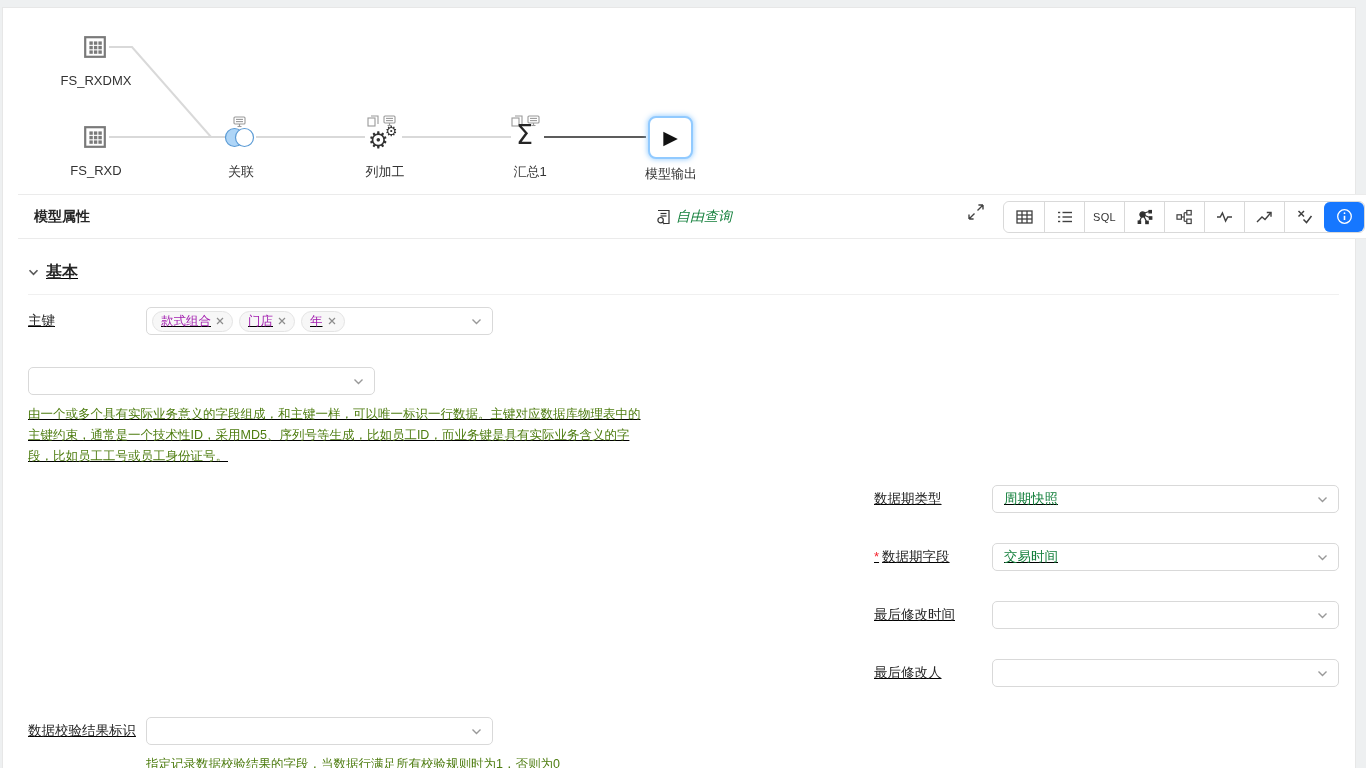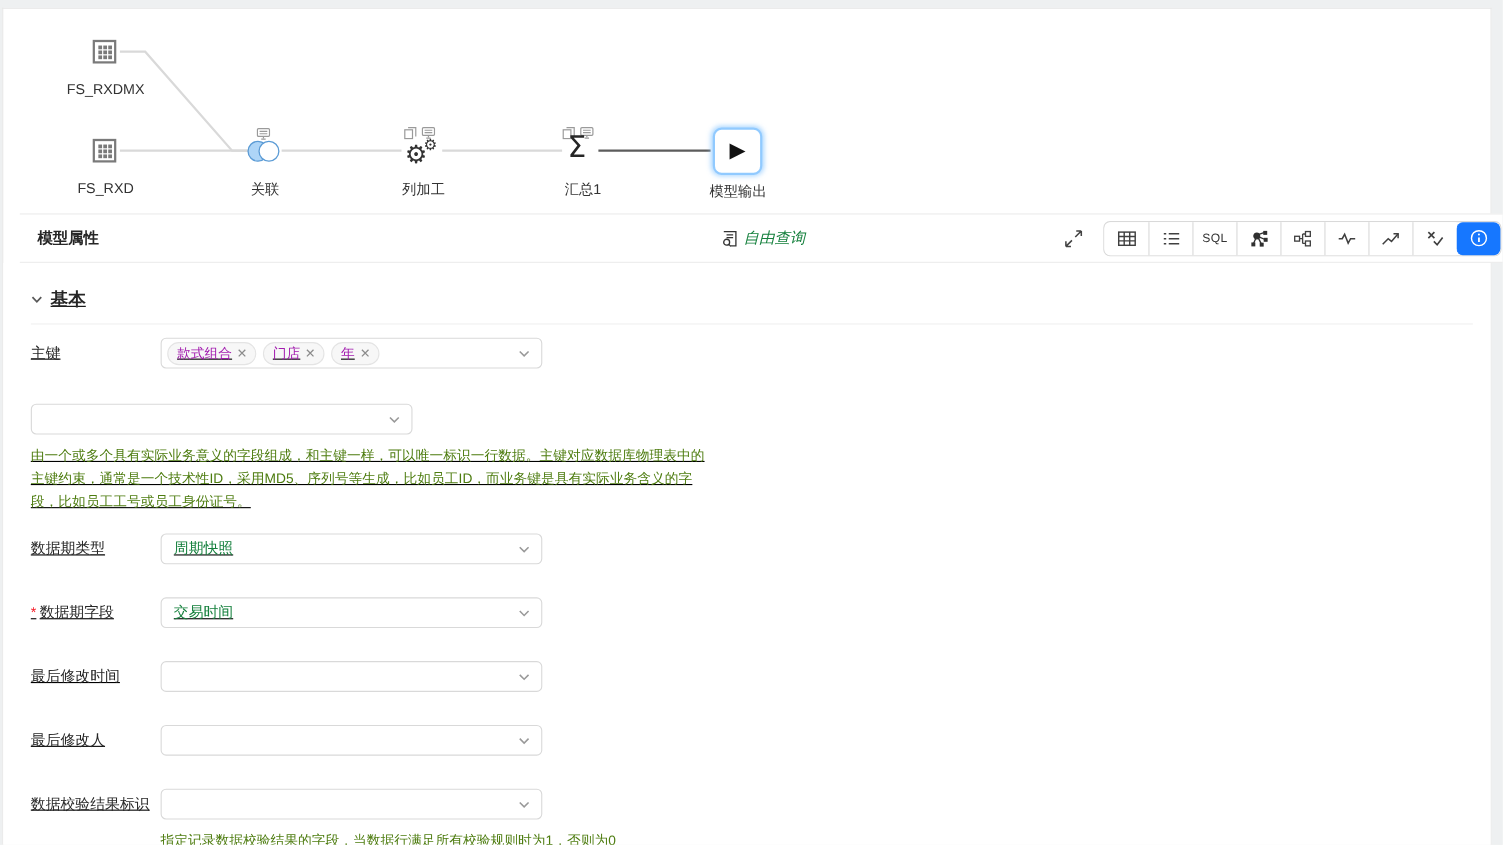--- a/index.html
+++ b/index.html
@@ -25,37 +25,37 @@
               display:flex; align-items:center; justify-content:center; }
   .play-glyph { font-size:19px; color:#111; line-height:19px; font-family:"DejaVu Sans",sans-serif; }
 
   
   .props-bar { position:absolute; left:15px; top:186px; width:100%; height:45px;
                border-top:1px solid #ebebeb; border-bottom:1px solid #ebebeb;
                display:flex; align-items:center; padding:0 5px 0 16px; background:#fff; }
   .props-title { font-size:14px; font-weight:bold; color:#262626; }
   .free-query { position:absolute; left:50%; transform:translateX(-50%);
                 display:flex; align-items:center; gap:5px; font-size:14px; color:#15803d; cursor:pointer;font-style:italic; }
-  .bar-right { margin-left:auto; display:flex; align-items:center; gap:16px; }
+  .bar-right { margin-left:auto; display:flex; gap:16px; }
   .expand-btn { display:flex; align-items:center; justify-content:center; width:22px; height:22px; cursor:pointer; }
   .btn-group { display:flex; border:1px solid #d9d9d9; border-radius:6px; background:#fff; }
   .tb-btn { width:40px; height:30px; display:flex; align-items:center; justify-content:center;
             border-left:1px solid #d9d9d9; background:#fff; cursor:pointer; }
   .tb-btn:first-child { border-left:none; border-radius:6px 0 0 6px; }
   .tb-btn.active { background:#1677ff; border-radius:6px; border-left-color:#1677ff; }
   .sql-label { font-size:11px; color:#333; letter-spacing:.3px; }
 
   
   .form-area { position:absolute; left:0; top:231px; right:0; bottom:0; padding:23px 16px 0 25px; background:#fff;text-decoration:underline; }
   .section-head { display:flex; align-items:center; gap:7px; }
   .section-title { font-size:16px; font-weight:bold; color:#262626; }
   .section-divider { height:1px; background:#f0f0f0; margin-top:11px; }
   .rows { margin-top:12px; }
   .frow { display:flex; margin-bottom:32px; }
-  .frow.tight { margin-bottom:30px; }
+  .frow.tight { margin-bottom:30px;justify-content:flex-end; }
   .frow.with-help { margin-bottom:18px; }
   .flabel { width:118px; font-size:13.5px; color:#262626; line-height:28px; white-space:nowrap; }
   .req { color:#f5222d; margin-right:3px; font-size:13px; }
   .fcontrol { }
   .select { width:347px; height:28px; border:1px solid #d9d9d9; border-radius:5px; background:#fff;
             display:flex; align-items:center; padding:0 10px 0 5px; cursor:pointer; }
   .select .value { flex:1; font-size:13.5px; color:#15803d; padding-left:6px; }
   .select .placeholder { flex:1; }
   .tags { flex:1; display:flex; gap:6px; align-items:center; }
   .tag { display:flex; align-items:center; gap:5px; height:21px; padding:0 8px;

